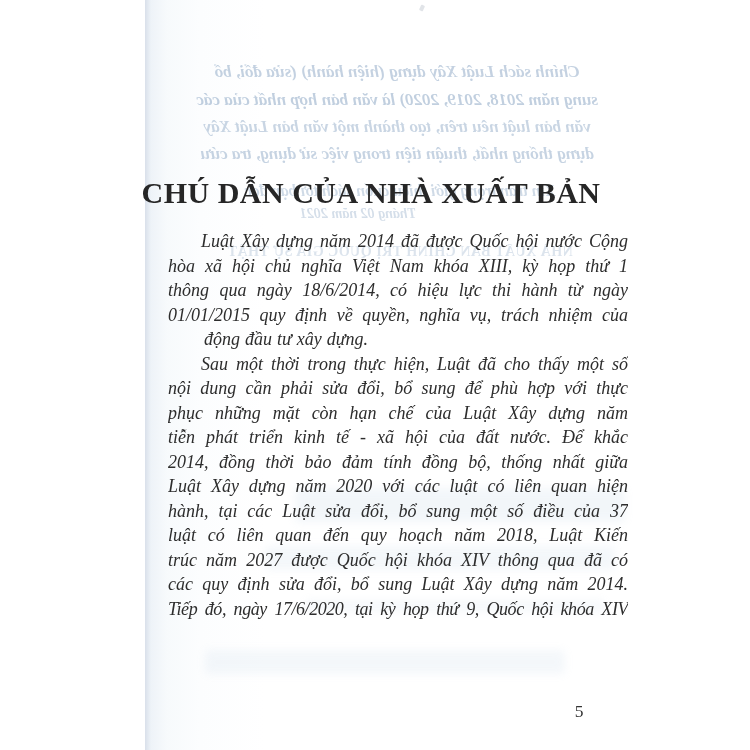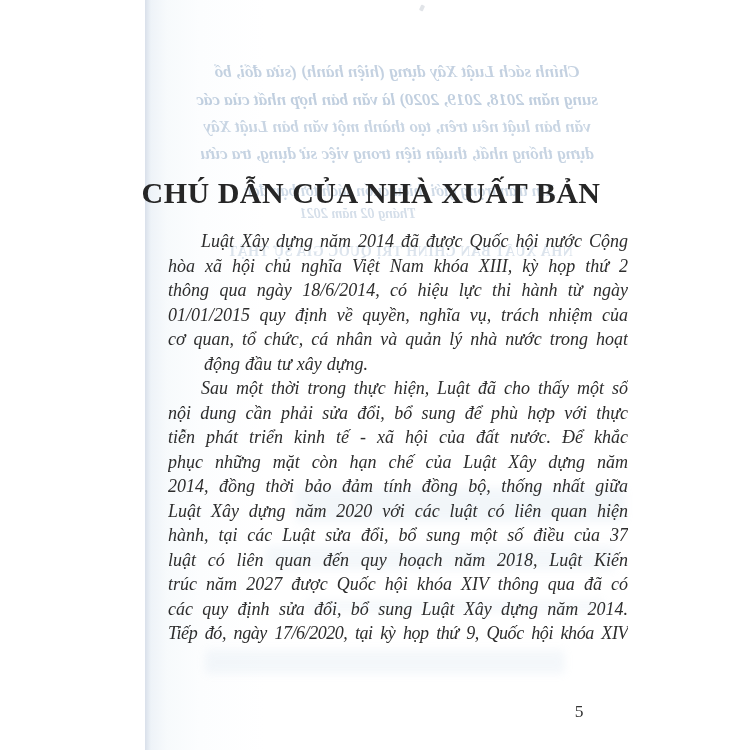--- a/index.html
+++ b/index.html
@@ -65,31 +65,30 @@
   <div class="smudge s2"></div>
   <div class="smudge s3"></div>
 
   <div class="speck"></div>
 
   <h1 class="title">CHÚ DẪN CỦA NHÀ XUẤT BẢN</h1>
 
   <div class="bodytext">
     <div>
       <div class="ln first">Luật Xây dựng năm 2014 đã được Quốc hội nước Cộng</div>
-      <div class="ln">hòa xã hội chủ nghĩa Việt Nam khóa XIII, kỳ họp thứ 2</div>
+      <div class="ln">hòa xã hội chủ nghĩa Việt Nam khóa XIII, kỳ họp thứ 1</div>
       <div class="ln">thông qua ngày 18/6/2014, có hiệu lực thi hành từ ngày</div>
       <div class="ln">01/01/2015 quy định về quyền, nghĩa vụ, trách nhiệm của</div>
-      <div class="ln">cơ quan, tổ chức, cá nhân và quản lý nhà nước trong hoạt</div>
       <div class="ln last">động đầu tư xây dựng.</div>
     </div>
     <div>
       <div class="ln first">Sau một thời trong thực hiện, Luật đã cho thấy một số</div>
       <div class="ln">nội dung cần phải sửa đổi, bổ sung để phù hợp với thực</div>
+      <div class="ln">phục những mặt còn hạn chế của Luật Xây dựng năm</div>
       <div class="ln">tiễn phát triển kinh tế - xã hội của đất nước. Để khắc</div>
-      <div class="ln">phục những mặt còn hạn chế của Luật Xây dựng năm</div>
       <div class="ln">2014, đồng thời bảo đảm tính đồng bộ, thống nhất giữa</div>
       <div class="ln">Luật Xây dựng năm 2020 với các luật có liên quan hiện</div>
       <div class="ln">hành, tại các Luật sửa đổi, bổ sung một số điều của 37</div>
       <div class="ln">luật có liên quan đến quy hoạch năm 2018, Luật Kiến</div>
       <div class="ln">trúc năm 2027 được Quốc hội khóa XIV thông qua đã có</div>
       <div class="ln">các quy định sửa đổi, bổ sung Luật Xây dựng năm 2014.</div>
       <div class="ln tight">Tiếp đó, ngày 17/6/2020, tại kỳ họp thứ 9, Quốc hội khóa XIV</div>
     </div>
   </div>
 

